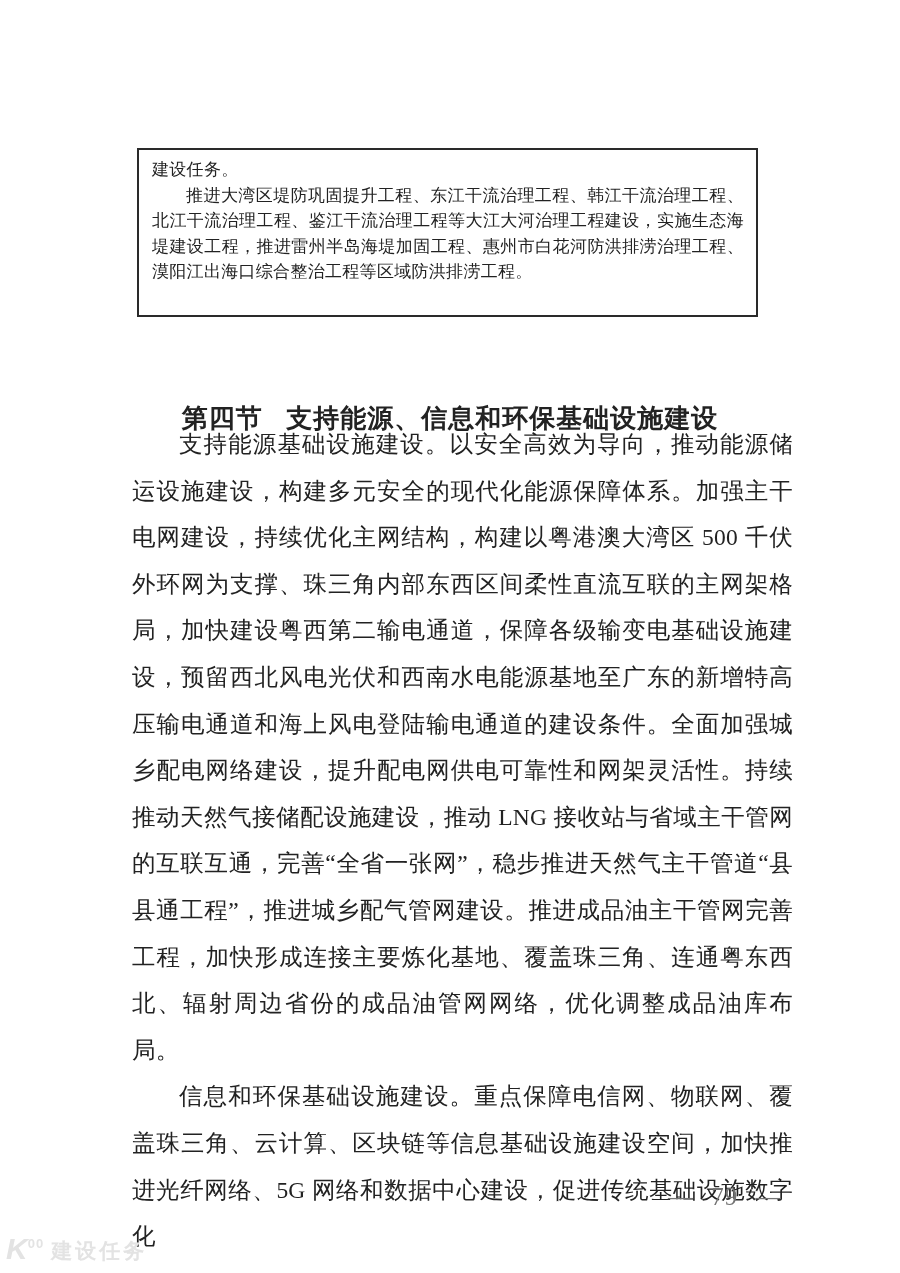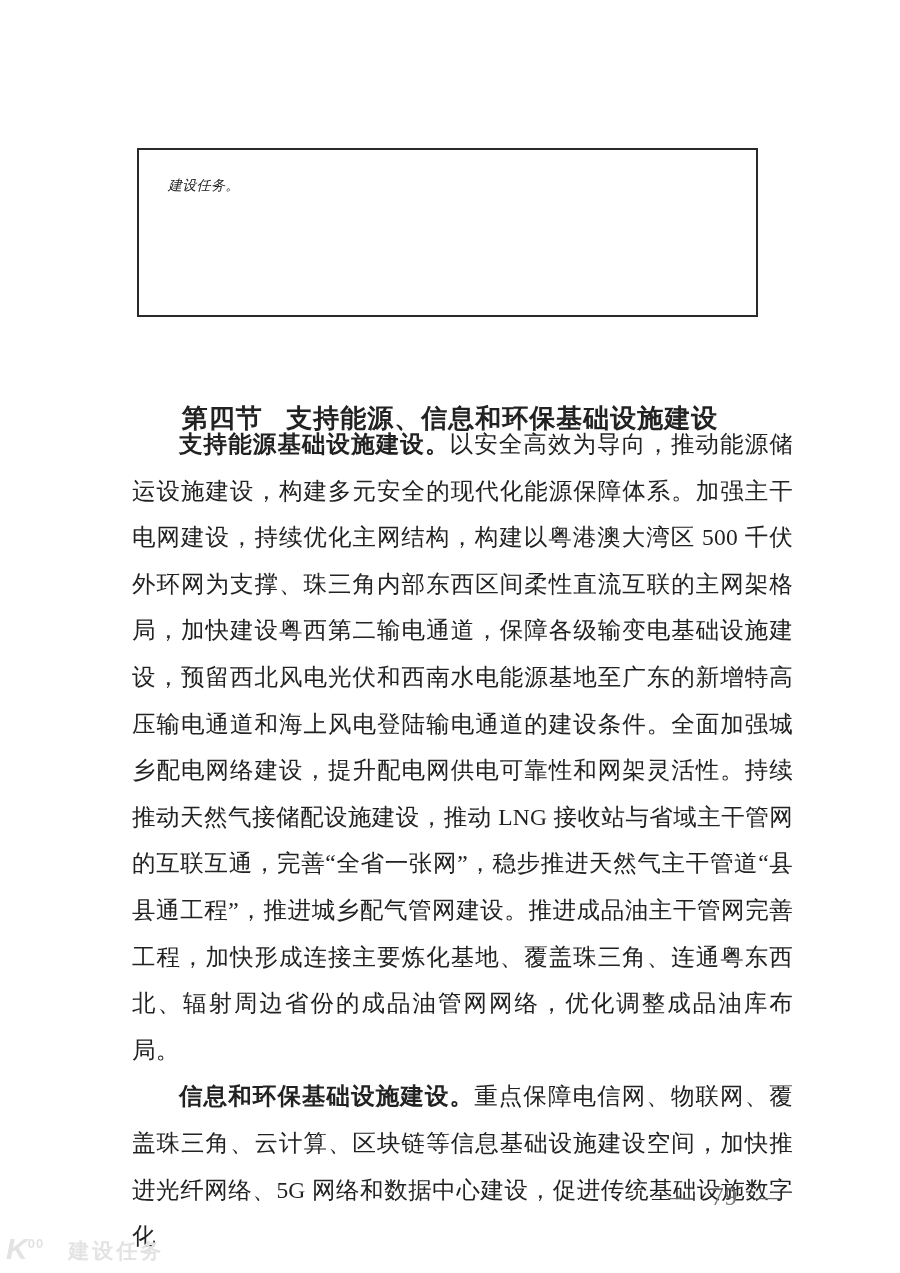--- a/index.html
+++ b/index.html
@@ -19,26 +19,25 @@
     left: 137px;
     top: 148px;
     width: 621px;
     height: 169px;
     box-sizing: border-box;
     border: 2px solid #2a2a2a;
     padding: 7px 12px 0 13px;
     background: #ffffff;
   }
   .excerpt-box p {
-    margin: 16px;
-    font-size: 14px;
+    margin: 0;
+    font-size: 17px;
     line-height: 25.5px;
     text-align: justify;
     letter-spacing: 0.3px;
-    font-style: italic;
   }
   .excerpt-box p.indent { text-indent: 2em; }
 
   
   .section-heading {
     position: absolute;
     left: 0;
     top: 361px;
     width: 100%;
     text-align: center;
@@ -58,42 +57,42 @@
     width: 661px;
   }
   .body-block p {
     margin: 0;
     font-size: 23.5px;
     line-height: 46.6px;
     text-align: justify;
     text-indent: 2em;
     letter-spacing: 0.2px;
   }
-  .body-block .lead { font-weight: bold; }
+  .body-block .lead { font-weight: normal; }
 
   
   .page-number {
     position: absolute;
     left: 668px;
     top: 1144px;
     font-size: 25px;
     letter-spacing: 1px;
     word-spacing: 10px;
     color: #737373;
     margin-top: 39px;
   }
 
   
   .watermark {
     position: absolute;
     left: 6px;
     top: 1229px;
     display: flex;
     align-items: flex-end;
-    gap: 24px;
+    gap: 7px;
     color: #e3e3e3;
     font-family: "Liberation Sans", "DejaVu Sans", sans-serif;
     font-weight: bold;
     user-select: none;
   }
   .watermark .logo {
     font-size: 30px;
     line-height: 30px;
     font-style: italic;
   }
@@ -107,20 +106,21 @@
     font-size: 21px;
     line-height: 26px;
     letter-spacing: 3px;
   }
 </style>
 </head>
 <body>
 
 <div class="excerpt-box">
   <p>建设任务。</p>
+  <p class="indent">推进大湾区堤防巩固提升工程、东江干流治理工程、韩江干流治理工程、北江干流治理工程、鉴江干流治理工程等大江大河治理工程建设，实施生态海堤建设工程，推进雷州半岛海堤加固工程、惠州市白花河防洪排涝治理工程、漠阳江出海口综合整治工程等区域防洪排涝工程。</p>
 </div>
 
 <div class="section-heading">
   <span class="section-label">第四节</span><span>支持能源、信息和环保基础设施建设</span>
 </div>
 
 <div class="body-block">
   <p><span class="lead">支持能源基础设施建设。</span><span>以安全高效为导向，推动能源储运设施建设，构建多元安全的现代化能源保障体系。加强主干电网建设，持续优化主网结构，构建以粤港澳大湾区 500 千伏外环网为支撑、珠三角内部东西区间柔性直流互联的主网架格局，加快建设粤西第二输电通道，保障各级输变电基础设施建设，预留西北风电光伏和西南水电能源基地至广东的新增特高压输电通道和海上风电登陆输电通道的建设条件。全面加强城乡配电网络建设，提升配电网供电可靠性和网架灵活性。持续推动天然气接储配设施建设，推动 LNG 接收站与省域主干管网的互联互通，完善“全省一张网”，稳步推进天然气主干管道“县县通工程”，推进城乡配气管网建设。推进成品油主干管网完善工程，加快形成连接主要炼化基地、覆盖珠三角、连通粤东西北、辐射周边省份的成品油管网网络，优化调整成品油库布局。</span></p>
   <p><span class="lead">信息和环保基础设施建设。</span><span>重点保障电信网、物联网、覆盖珠三角、云计算、区块链等信息基础设施建设空间，加快推进光纤网络、5G 网络和数据中心建设，促进传统基础设施数字化</span></p>
 </div>

